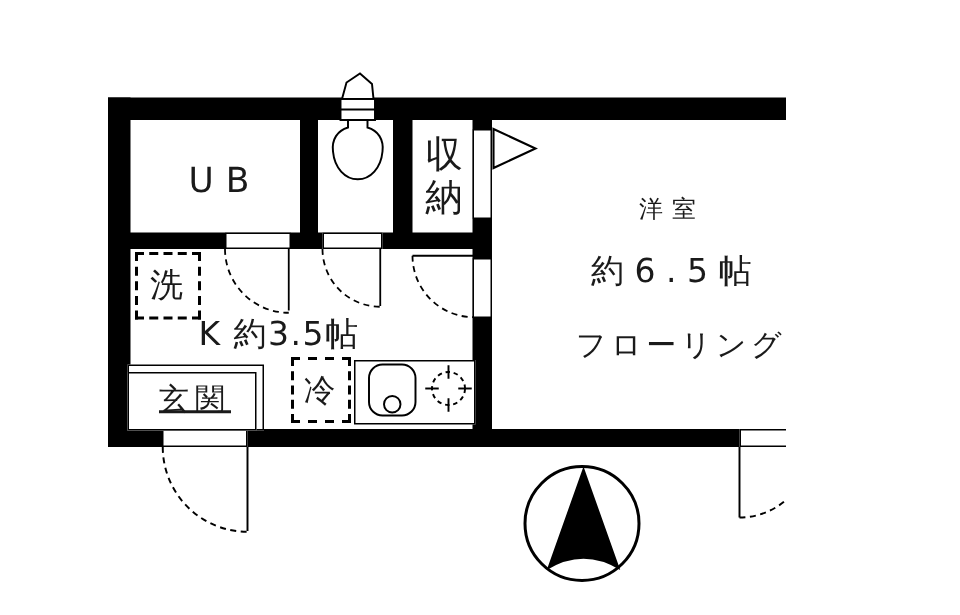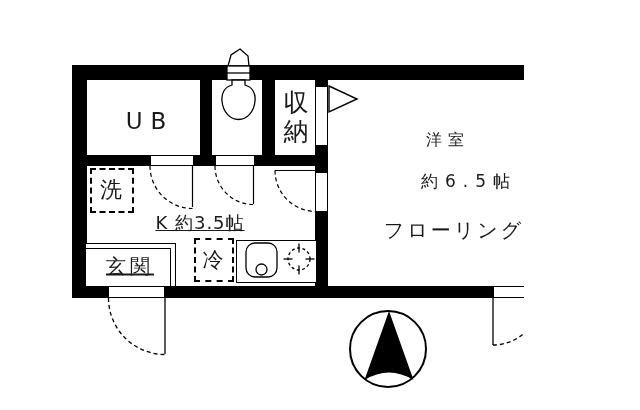--- a/index.html
+++ b/index.html
@@ -95,19 +95,19 @@
 
     <g>
       <circle cx="388" cy="349" r="38" fill="#fff" stroke="#000" stroke-width="2"></circle>
       <path d="M389,311 L413.5,380 Q389,365 364.5,380 Z" fill="#000"></path>
     </g>
   </svg>
 
   <div class="lbl" style="left:150px;top:121px;font-size:23px;letter-spacing:8px;">UB</div>
   <div class="lbl-v" style="left:296px;top:88px;font-size:25px;line-height:29px;">収納</div>
   <div class="lbl" style="left:448px;top:140px;font-size:16px;letter-spacing:6px;">洋室</div>
-  <div class="lbl" style="left:469px;top:181px;font-size:17px;letter-spacing:7px;">約6.5帖</div>
+  <div class="lbl" style="left:451px;top:181px;font-size:22px;letter-spacing:7px;">約6.5帖</div>
   <div class="lbl" style="left:454px;top:218px;font-size:20px;letter-spacing:3px;margin-top:12px;">フローリング</div>
-  <div class="lbl" style="left:200px;top:223px;font-size:18px;letter-spacing:1px;text-decoration:underline;">K 約3.5帖</div>
+  <div class="lbl" style="left:186px;top:223px;font-size:22px;letter-spacing:1px;">K 約3.5帖</div>
   <div class="lbl" style="left:130px;top:266px;font-size:20px;letter-spacing:4px;text-decoration:underline;">玄関</div>
   <div class="lbl" style="left:111px;top:190px;font-size:22px;">洗</div>
   <div class="lbl" style="left:213px;top:260px;font-size:21px;">冷</div>
 </div>
 
 </body></html>

